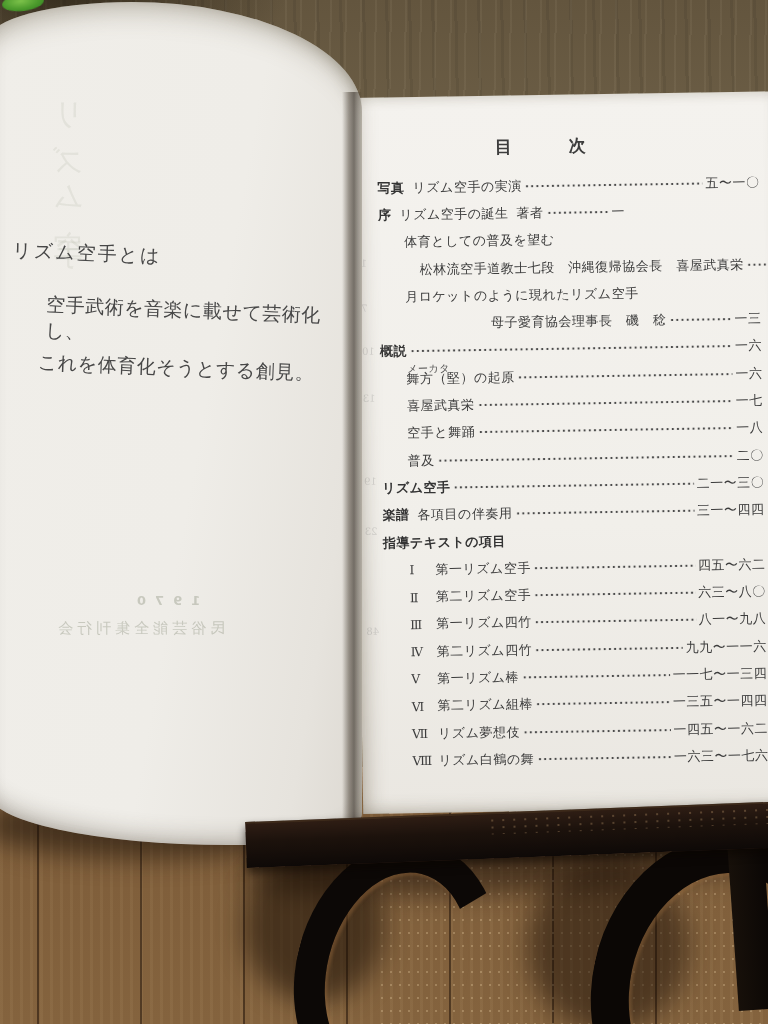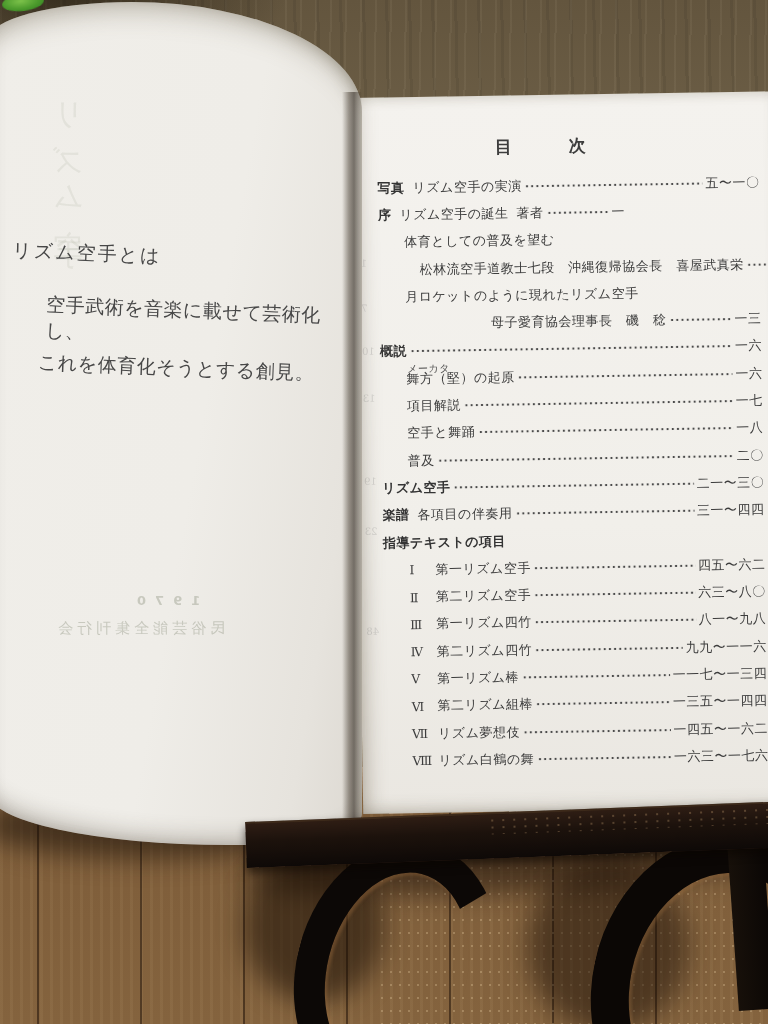--- a/index.html
+++ b/index.html
@@ -169,21 +169,21 @@
         <span class="dots"></span>
         <span class="pg">一六</span>
       </div>
       <div class="toc-row ind1">
         <span class="ruby-wrap lbl">舞方<span class="ruby-top">メーカタ</span></span>
         <span class="lbl" style="margin-left: 0px;">（堅）の起原</span>
         <span class="dots"></span>
         <span class="pg">一六</span>
       </div>
       <div class="toc-row ind1">
-        <span class="lbl">項目解説</span>
+        <span class="lbl">喜屋武真栄</span>
         <span class="dots"></span>
         <span class="pg">一七</span>
       </div>
       <div class="toc-row ind1">
         <span class="lbl">空手と舞踊</span>
         <span class="dots"></span>
         <span class="pg">一八</span>
       </div>
       <div class="toc-row ind1">
         <span class="lbl">普及</span>

